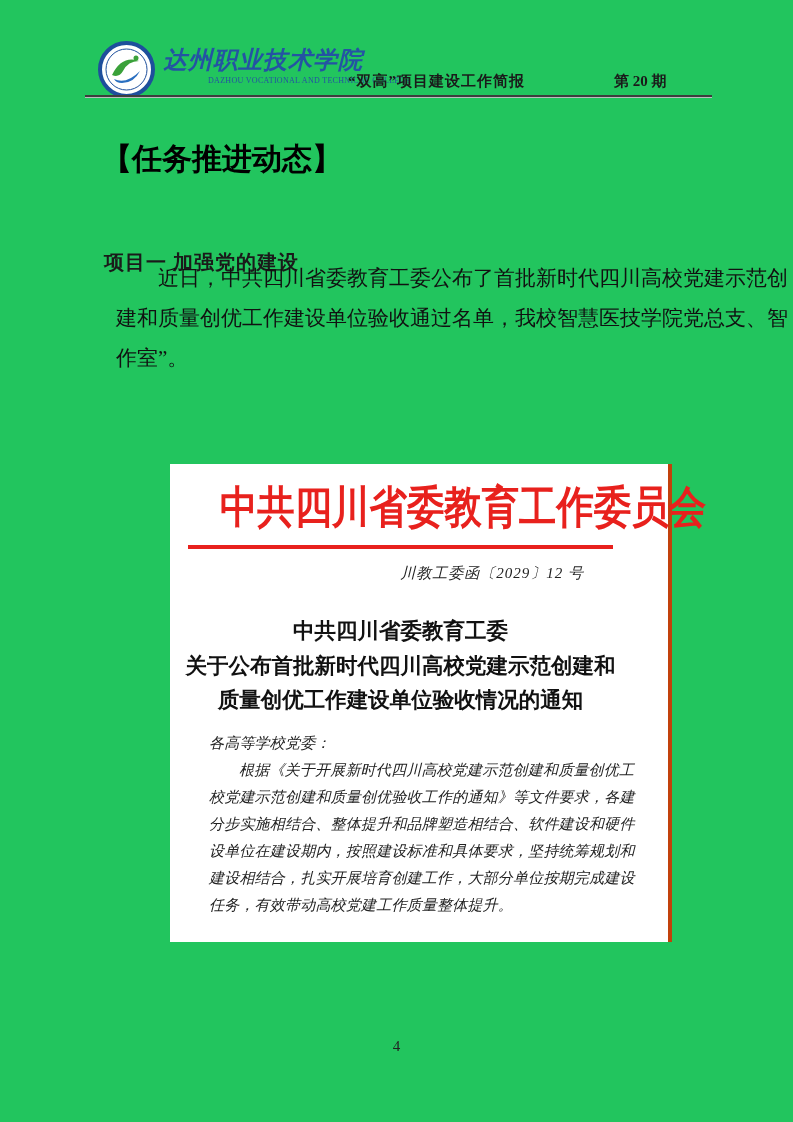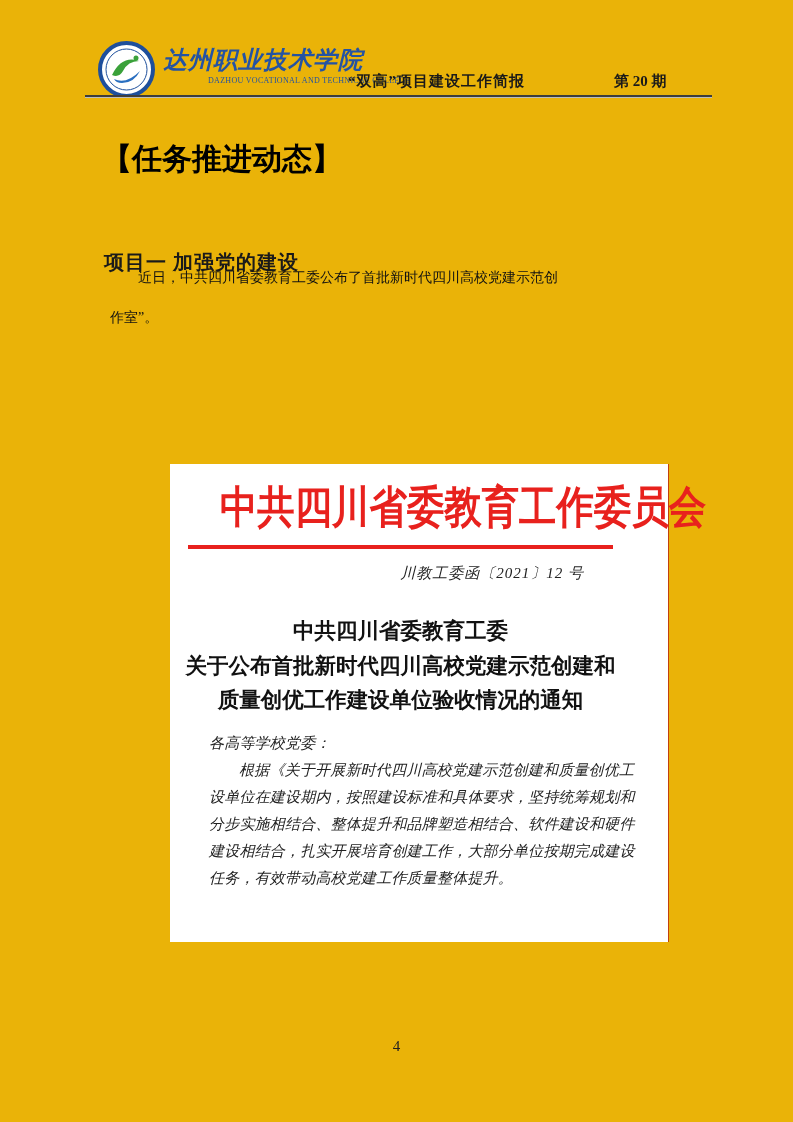--- a/index.html
+++ b/index.html
@@ -1,17 +1,17 @@
 <!DOCTYPE html>
 <html><head>
 <meta charset="utf-8">
 <style>
   html,body{margin:0;padding:0;background:#888;}
   .page{
-    position:relative;width:793px;height:1122px;background:#eab308;
+    position:relative;width:793px;height:1122px;background:#22c55e;
     margin:0 auto;overflow:hidden;
     font-family:"Liberation Serif","DejaVu Serif",serif;color:#1a1a1a;
   }
   
   .logo{position:absolute;left:98px;top:41px;width:57px;height:57px;}
   .college-name{position:absolute;left:163px;top:46px;width:240px;}
   .college-name .cn{
     font-size:24px;font-weight:bold;font-style:italic;color:#2453a3;
     letter-spacing:1px;line-height:28px;white-space:nowrap;
   }
@@ -35,29 +35,29 @@
   .section-heading{
     position:absolute;left:102px;top:139px;
     font-family:Liberation Sans, sans-serif;
     font-size:30px;font-weight:bold;color:#000;white-space:nowrap;
   }
   .sub-heading{
     position:absolute;left:104px;top:205px;font-size:20px;font-weight:bold;
     letter-spacing:1px;white-space:nowrap;margin-top:44px;
   }
   .paragraph{
-    position:absolute;left:110px;top:258px;width:612px;
-    font-size:14px;line-height:40px;color:#111;
+    position:absolute;left:116px;top:258px;width:612px;
+    font-size:21px;line-height:40px;color:#111;
   }
   .paragraph .line{white-space:nowrap;}
   .indent{text-indent:2em;}
   
   .doc-image{
     position:absolute;left:170px;top:464px;width:498px;height:478px;
-    background:#fff;border-right:1px solid #c2410c;
+    background:#fff;border-right:4px solid #c2410c;
   }
   .doc-red-title{
     position:absolute;left:18px;top:20px;width:425px;text-align:center;
     font-size:44px;font-weight:bold;color:#e8211d;line-height:48px;
     white-space:nowrap;transform:scaleX(0.85);transform-origin:center;
   }
   .doc-red-rule{
     position:absolute;left:18px;top:81px;width:425px;height:4px;
     background:#e8211d;
   }
@@ -103,37 +103,39 @@
   </div>
   <div class="bulletin-title">“双高”项目建设工作简报</div>
   <div class="issue-no">第 20 期</div>
   <div class="header-rule"></div>
 
   <div class="section-heading">【任务推进动态】</div>
   <div class="sub-heading">项目一 加强党的建设</div>
 
   <div class="paragraph">
     <div class="line indent">近日，中共四川省委教育工委公布了首批新时代四川高校党建示范创</div>
+    <div class="line">建和质量创优工作建设单位验收通过名单，我校智慧医技学院党总支、智</div>
     <div class="line">作室”。</div>
   </div>
 
   <div class="doc-image">
     <div class="doc-red-title">中共四川省委教育工作委员会</div>
     <div class="doc-red-rule"></div>
-    <div class="doc-number">川教工委函〔2021〕12 号</div>
+    <div class="doc-number">川教工委函〔2029〕12 号</div>
     <div class="doc-title">
       <div class="line">中共四川省委教育工委</div>
       <div class="line">关于公布首批新时代四川高校党建示范创建和</div>
       <div class="line">质量创优工作建设单位验收情况的通知</div>
     </div>
     <div class="doc-body">
       <div class="line">各高等学校党委：</div>
       <div class="line indent">根据《关于开展新时代四川高校党建示范创建和质量创优工</div>
+      <div class="line">校党建示范创建和质量创优验收工作的通知》等文件要求，各建</div>
+      <div class="line">分步实施相结合、整体提升和品牌塑造相结合、软件建设和硬件</div>
       <div class="line">设单位在建设期内，按照建设标准和具体要求，坚持统筹规划和</div>
-      <div class="line">分步实施相结合、整体提升和品牌塑造相结合、软件建设和硬件</div>
       <div class="line">建设相结合，扎实开展培育创建工作，大部分单位按期完成建设</div>
       <div class="line">任务，有效带动高校党建工作质量整体提升。</div>
     </div>
   </div>
 
   <div class="page-number">4</div>
 
 </div>
 
 </body></html>

